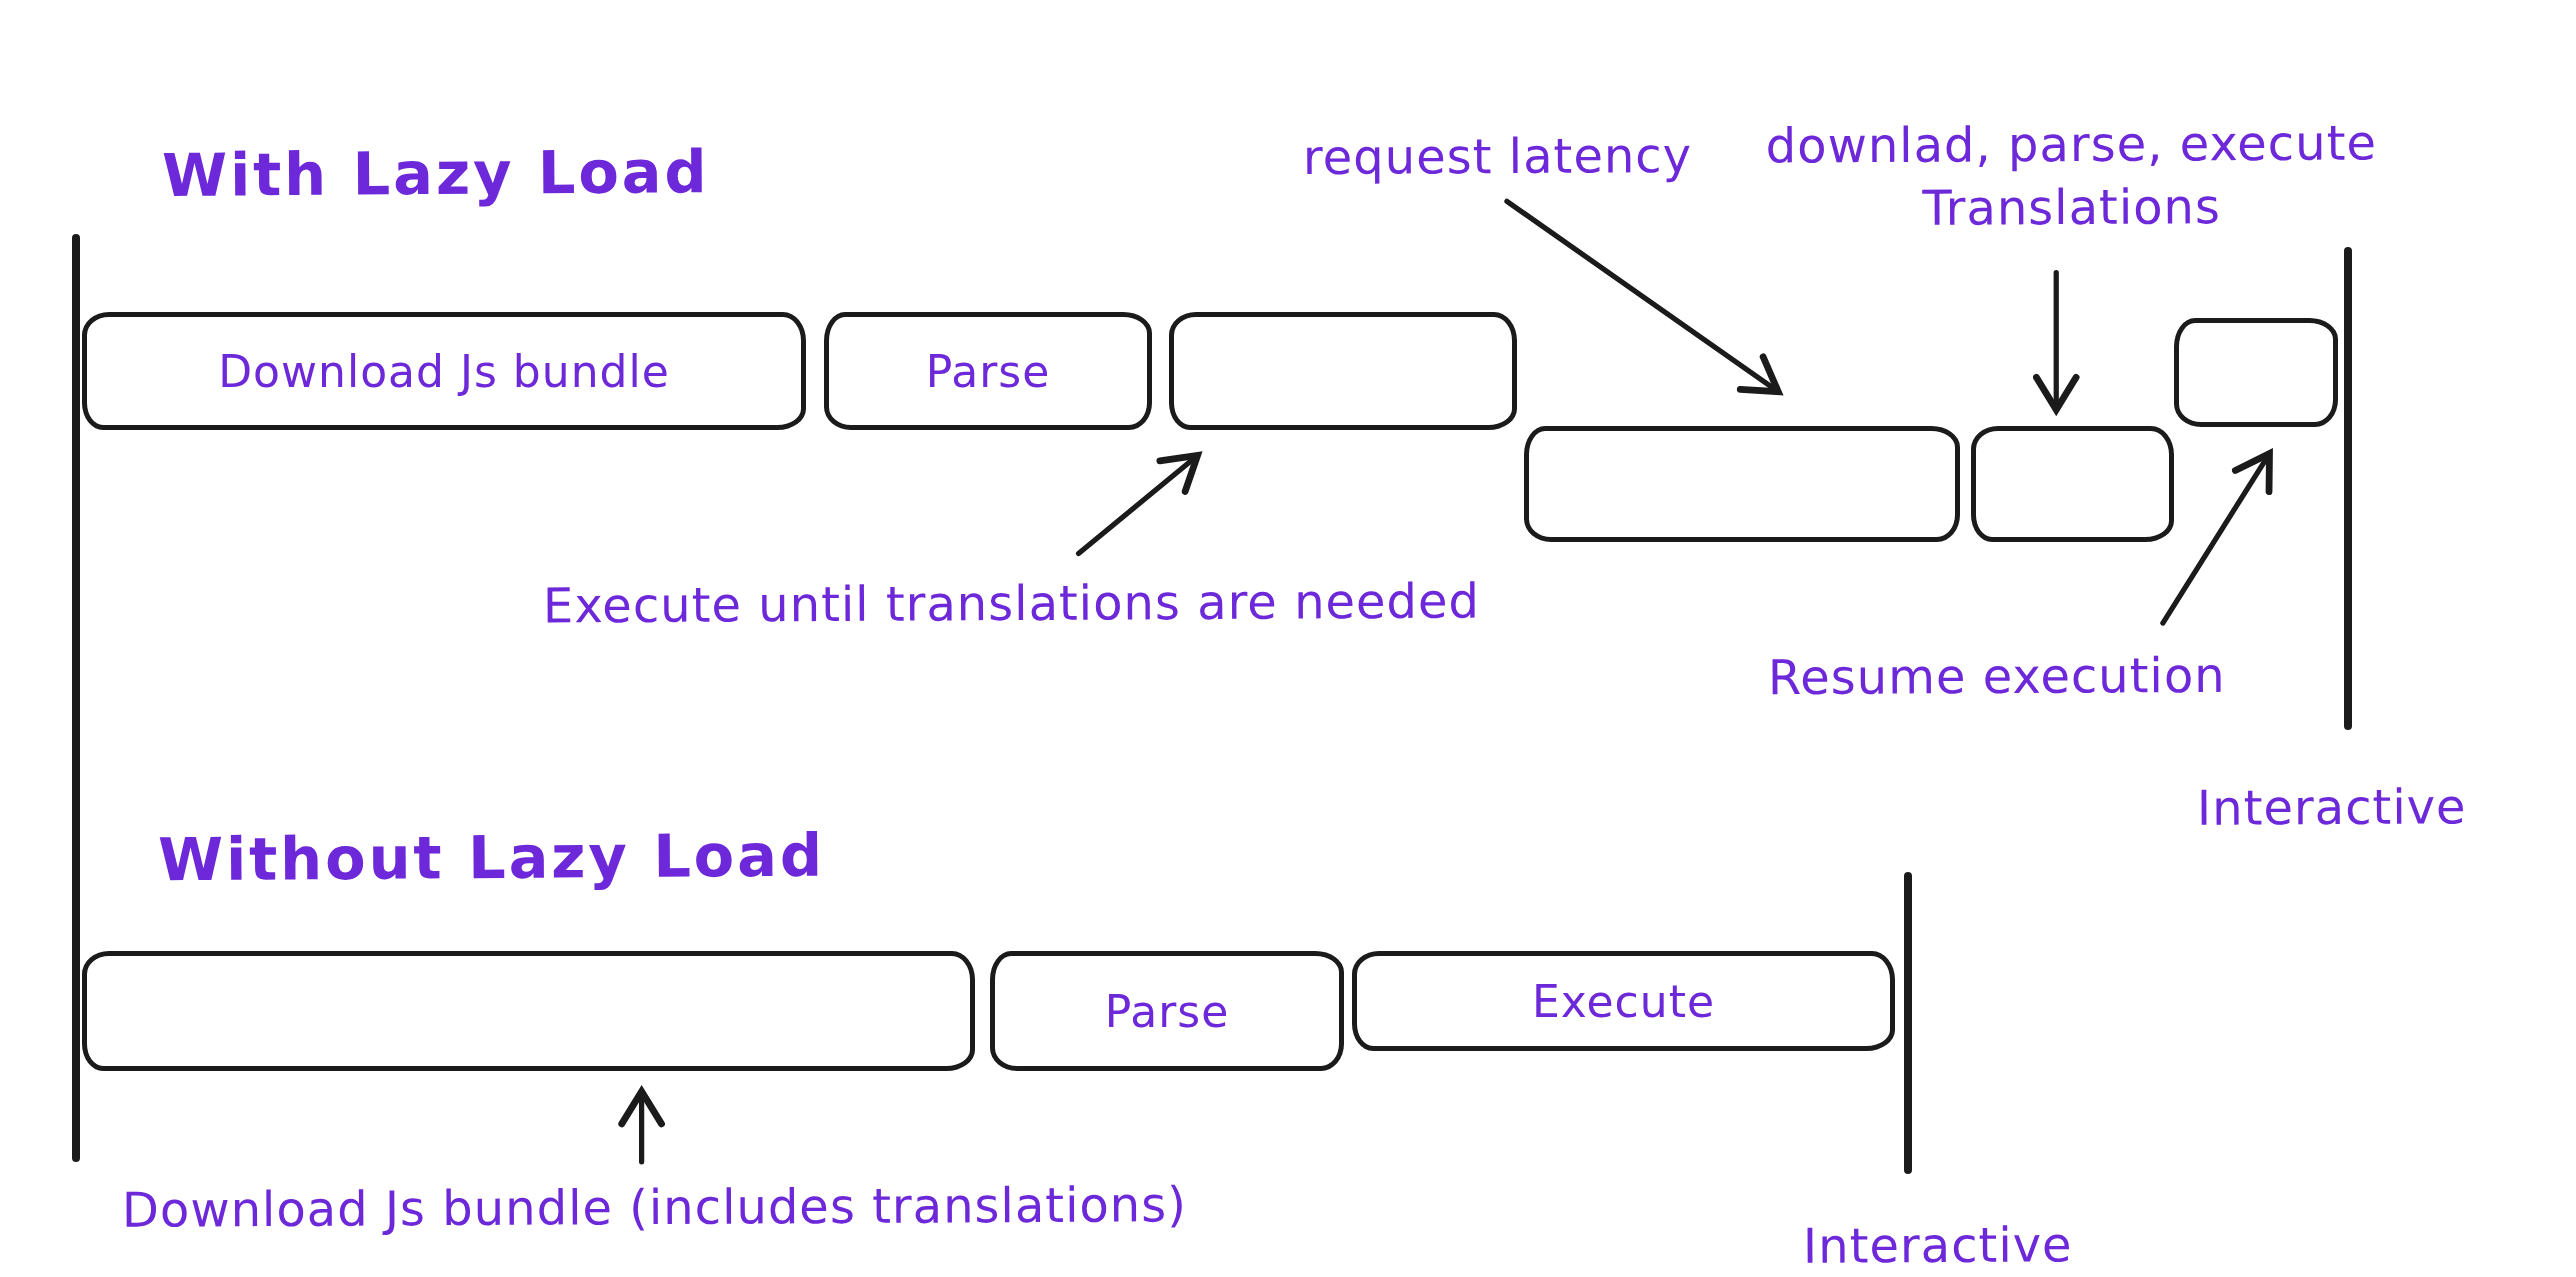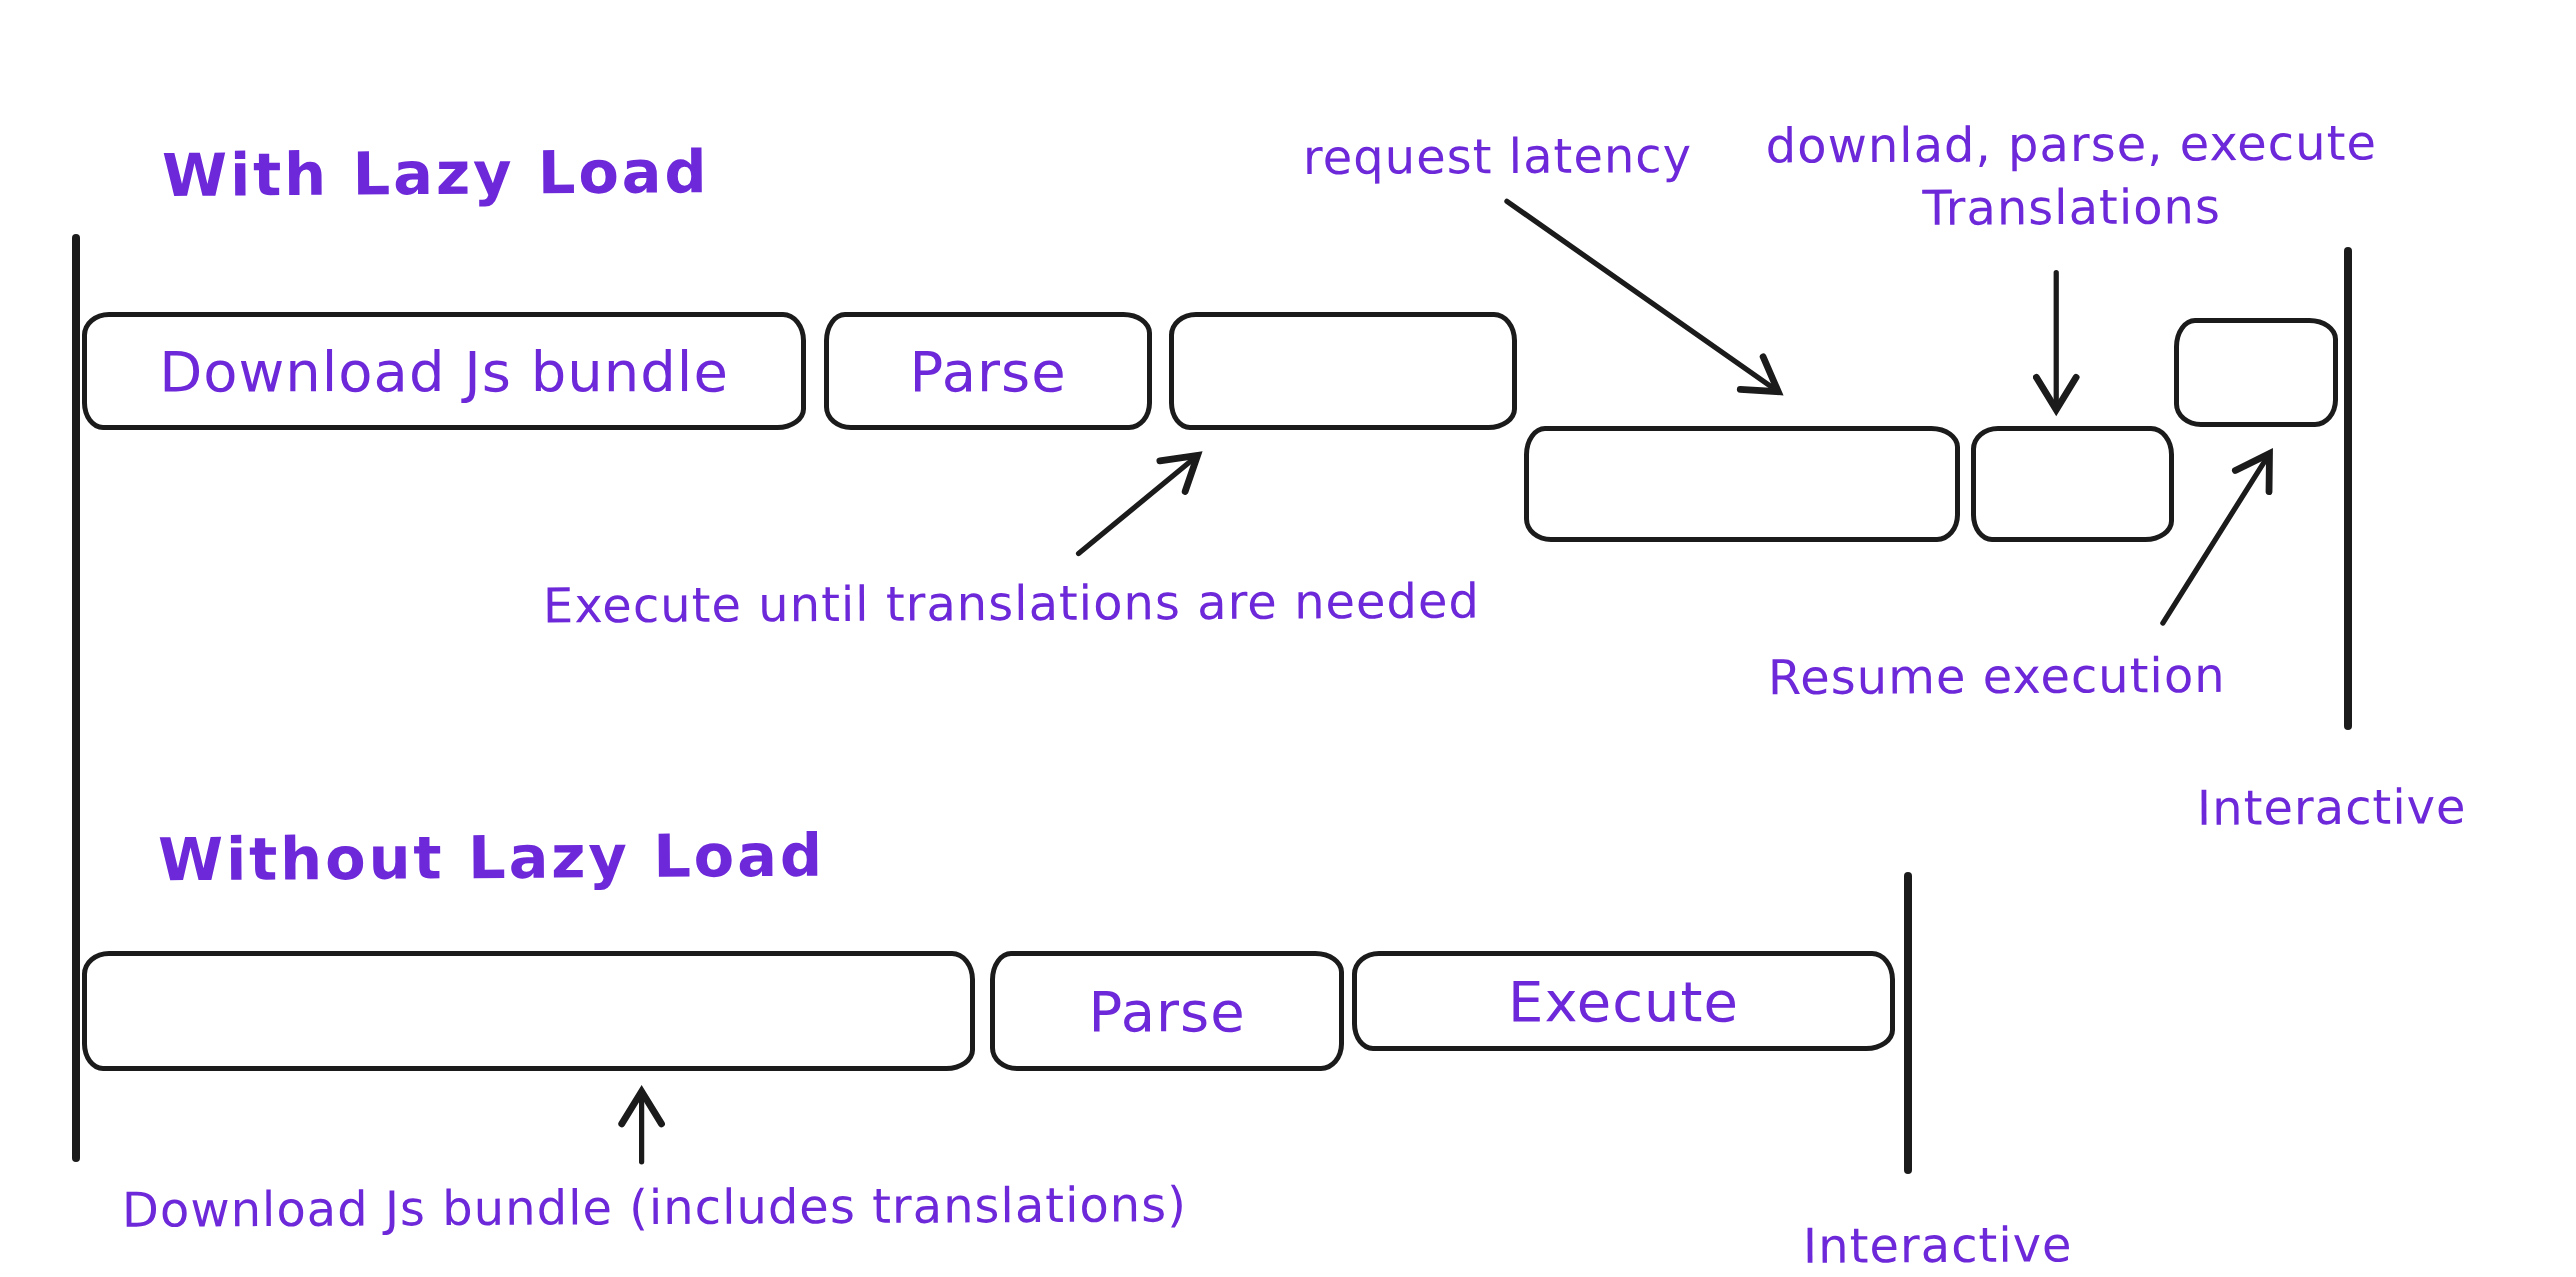--- a/index.html
+++ b/index.html
@@ -26,21 +26,21 @@
     transform: rotate(-0.4deg);
   }
   .box {
     position: absolute;
     box-sizing: border-box;
     border: 5.7px solid #1b1b1b;
     background: #ffffff;
     display: flex;
     align-items: center;
     justify-content: center;
-    font-size: 56px;
+    font-size: 44px;
     letter-spacing: 1px;
     white-space: nowrap;
   }
   .r1 { border-radius: 27px 23px 28.6px 21px / 23px 28.6px 21px 27px; }
   .r2 { border-radius: 21px 28.6px 23px 27px / 28.6px 21px 27px 23px; text-align: center; }
   .vline {
     position: absolute;
     width: 7.6px;
     background: #1b1b1b;
     border-radius: 4.8px;

